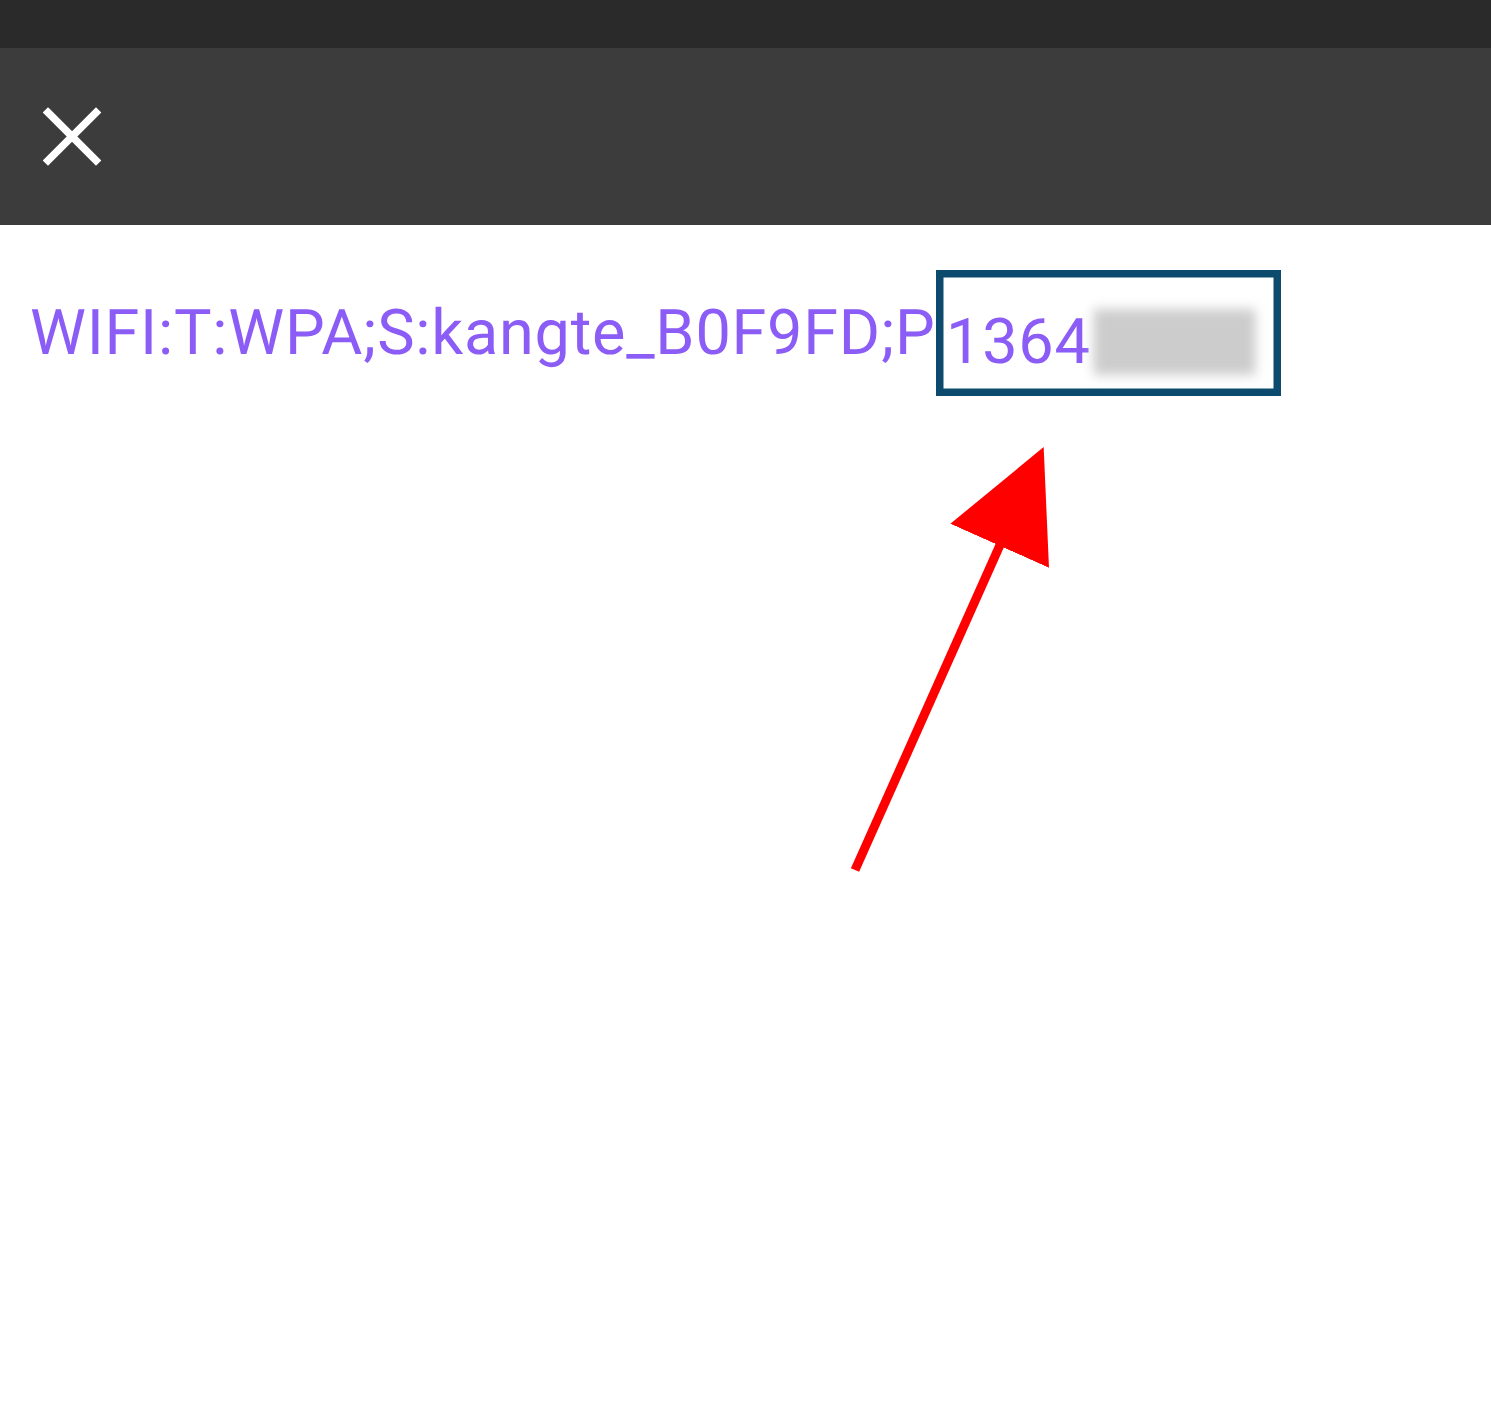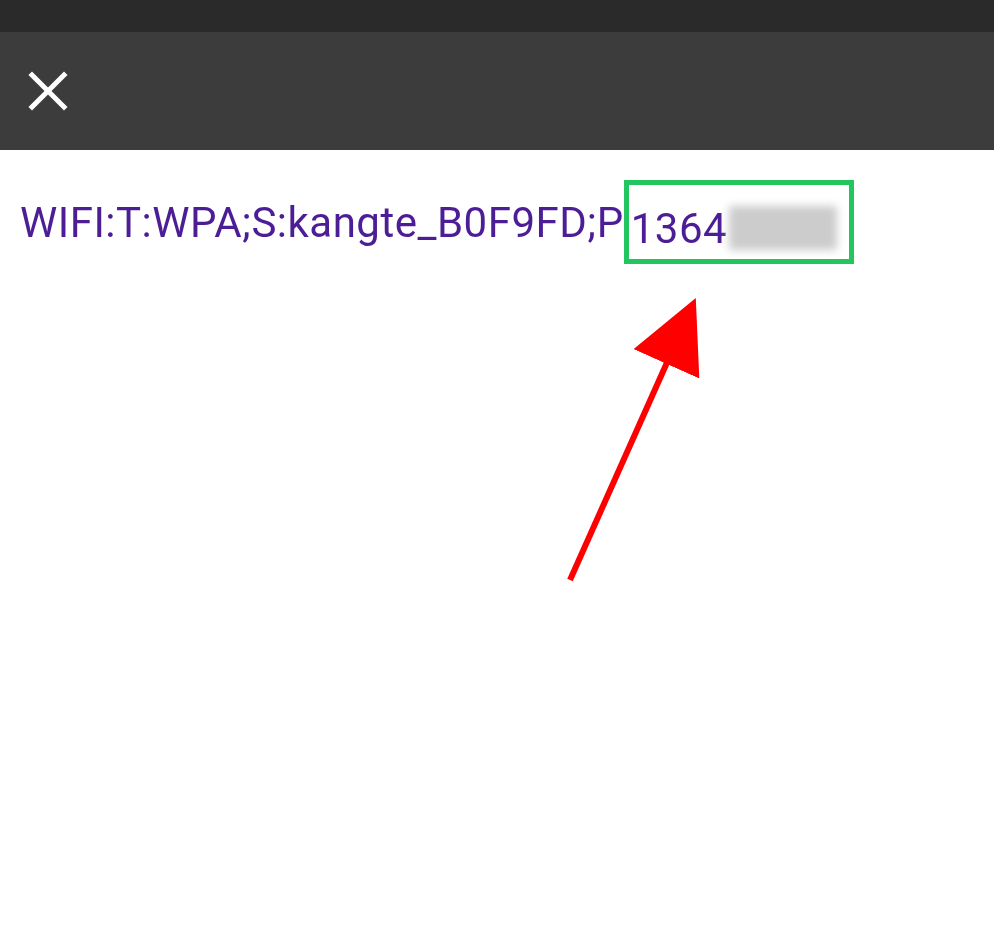--- a/index.html
+++ b/index.html
@@ -36,31 +36,31 @@
       justify-content: center;
       cursor: pointer;
     }
     .close-btn svg {
       width: 48px;
       height: 48px;
     }
     .content {
       padding: 30px 20px;
       font-size: 42px;
-      color: #4c1d95;
+      color: #8b5cf6;
       letter-spacing: 0.5px;
       white-space: nowrap;
       position: relative;
     }
     .text-line {
       display: inline-flex;
       align-items: center;
     }
     .highlight-box {
-      border: 5px solid #22c55e;
+      border: 5px solid #0c4a6e;
       padding: 20px 10px 8px 2px;
       display: inline-flex;
       align-items: center;
       margin-left: 0px;
       height: 84px;
     }
     .blur-span {
       display: inline-block;
       width: 108px;
       height: 44px;

